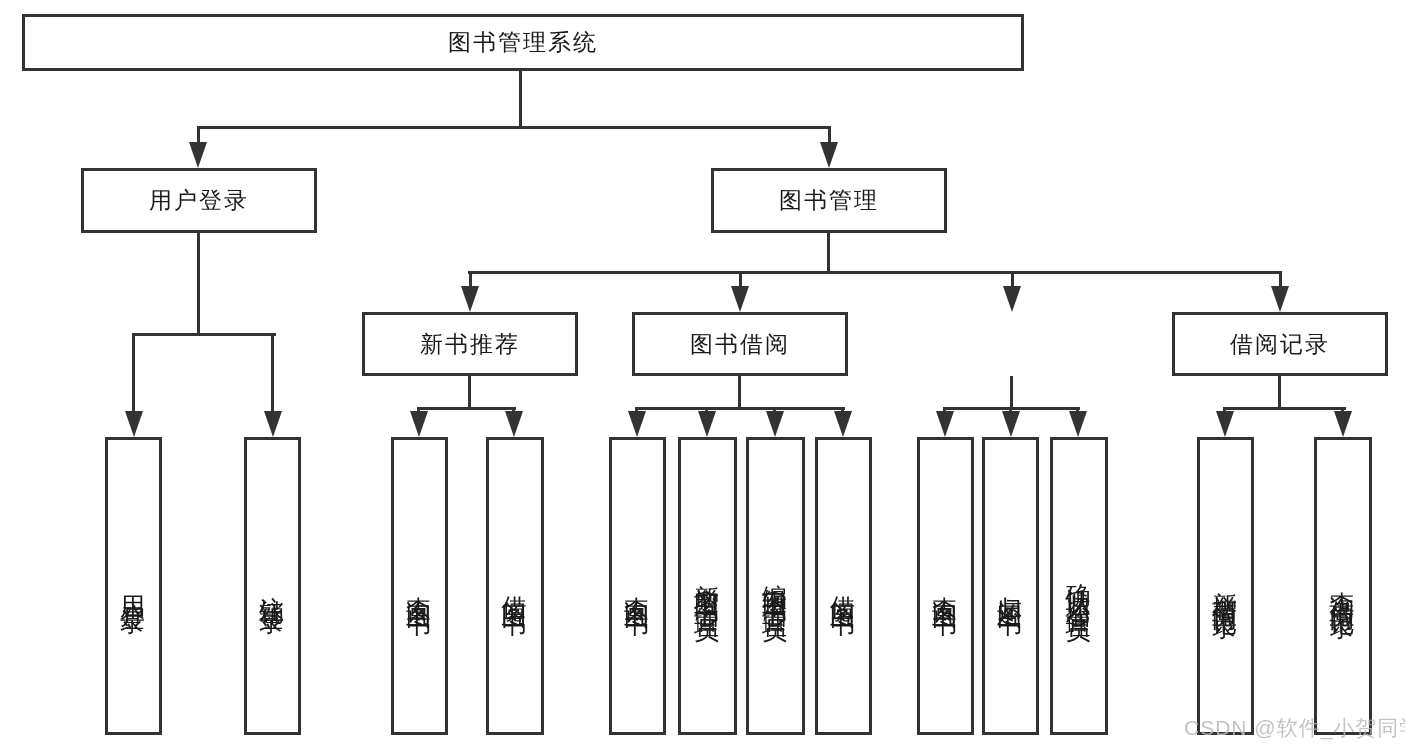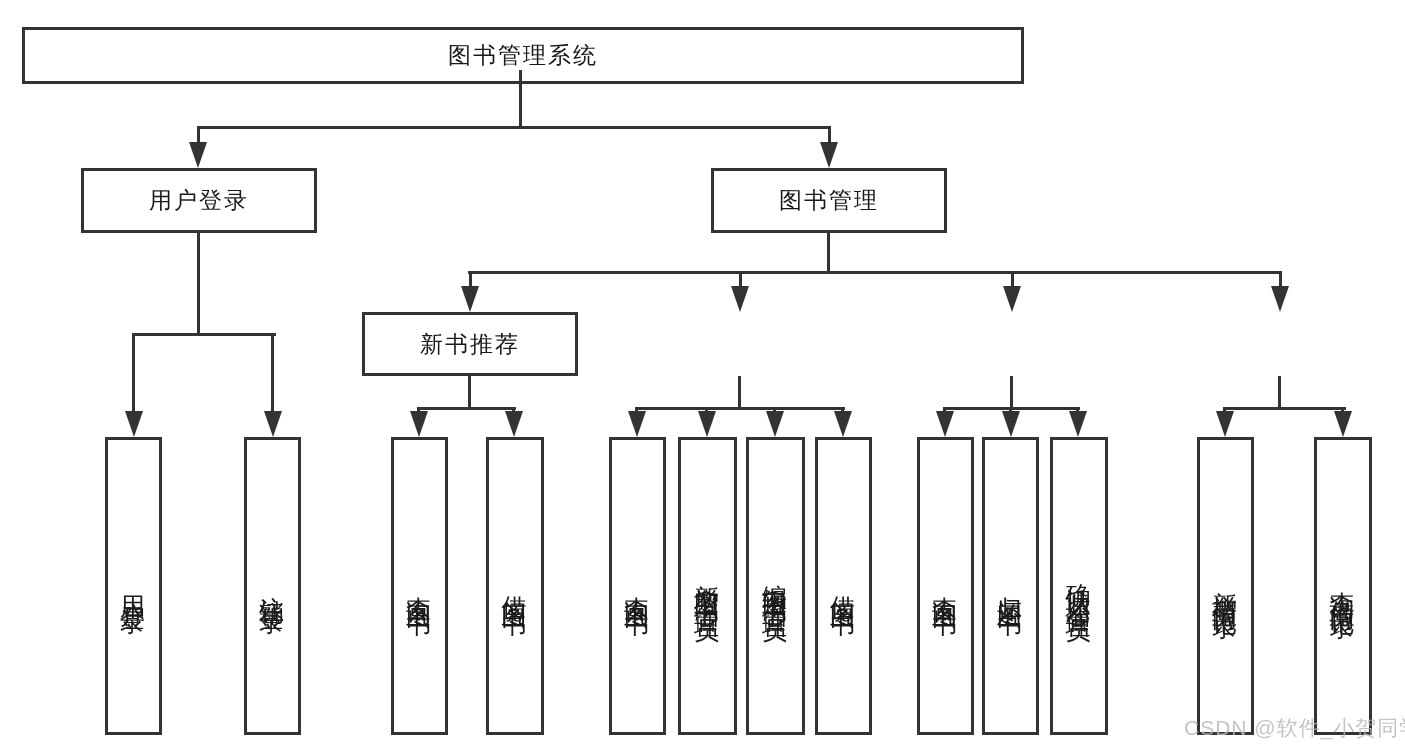--- a/index.html
+++ b/index.html
@@ -26,33 +26,39 @@
   .watermark{
     position:absolute;left:1184px;top:714px;z-index:5;
     font-size:21px;letter-spacing:1px;color:#b9b9b9;opacity:.85;white-space:nowrap;
   }
 </style>
 </head>
 <body>
 
 <div class="canvas">
 
-  <div class="box h" style="left:22px;top:27px;width:1002px;height:57px">
+  <div class="box h" style="left:22px;top:14px;width:1002px;height:57px">
     <span>图书管理系统</span>
   </div>
 
   <div class="box h" style="left:81px;top:168px;width:236px;height:65px">
     <span>用户登录</span>
   </div>
   <div class="box h" style="left:711px;top:168px;width:236px;height:65px">
     <span>图书管理</span>
   </div>
 
   <div class="box h" style="left:362px;top:312px;width:216px;height:64px">
     <span>新书推荐</span>
+  </div>
+  <div class="box h" style="left:632px;top:312px;width:216px;height:64px">
+    <span>图书借阅</span>
+  </div>
+  <div class="box h" style="left:1172px;top:312px;width:216px;height:64px">
+    <span>借阅记录</span>
   </div>
 
   <div class="box v" style="left:105px;top:437px;width:57px;height:298px">
     <span>用户登录</span>
   </div>
   <div class="box v" style="left:244px;top:437px;width:57px;height:298px">
     <span>注销登录</span>
   </div>
   <div class="box v" style="left:391px;top:437px;width:57px;height:298px">
     <span>查询图书</span>

